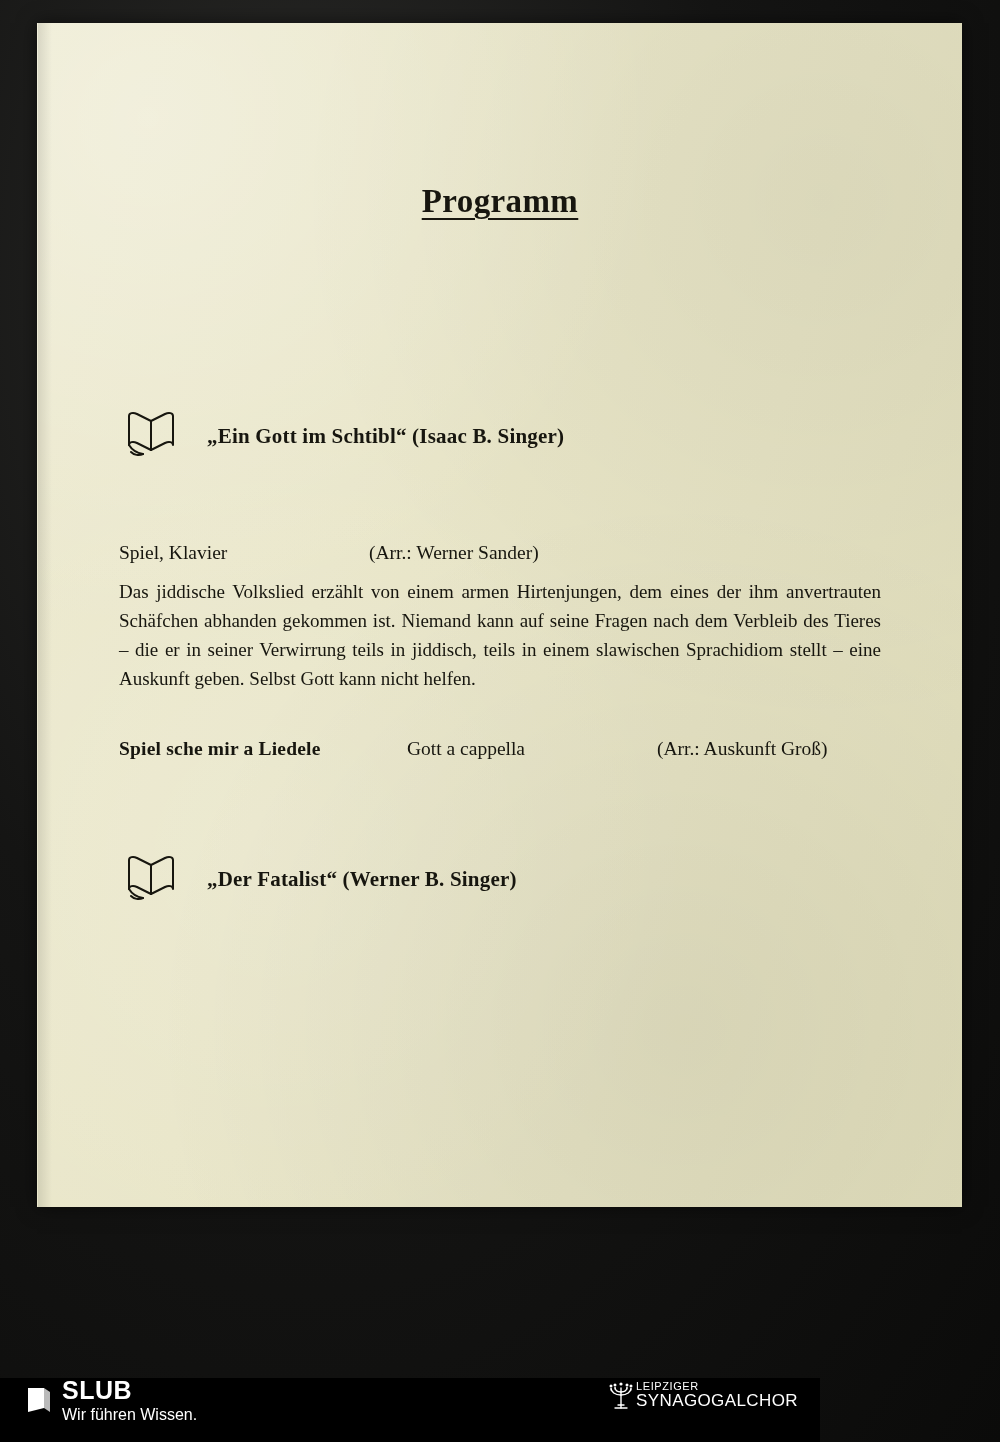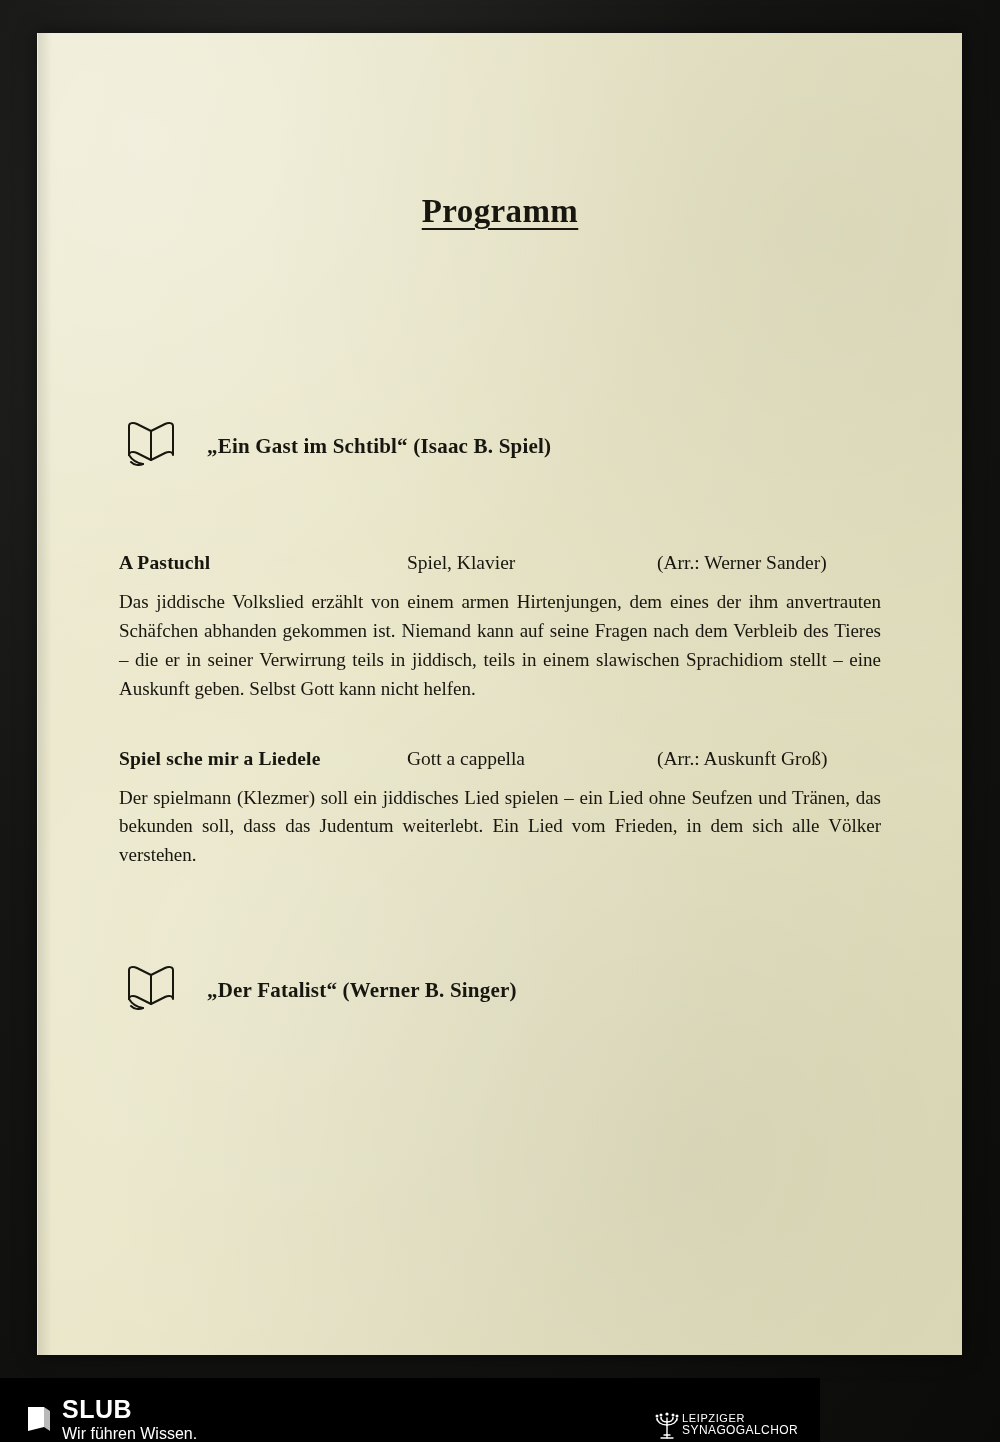--- a/index.html
+++ b/index.html
@@ -20,23 +20,23 @@
     position: absolute;
     inset: 0;
     background:
       radial-gradient(ellipse at 30% 20%, #2a2a28 0%, #151514 45%, #0b0b0a 100%);
   }
 
   
   #page-sheet {
     position: absolute;
     left: 37px;
-    top: 33px;
+    top: 23px;
     width: 925px;
-    height: 1322px;
+    height: 1184px;
     background:
       linear-gradient(105deg, #edead0 0%, #e9e6c9 35%, #e4e1c2 68%, #dedbb9 100%);
     box-shadow: 0 0 18px rgba(0,0,0,0.55);
   }
   
   #paper-texture {
     position: absolute;
     inset: 0;
     background:
       radial-gradient(circle at 12% 8%, rgba(255,255,255,0.30) 0%, rgba(255,255,255,0) 38%),
@@ -138,21 +138,21 @@
 
   
   #footer-bar {
     position: absolute;
     left: 0;
     bottom: 0;
     width: 820px;
     height: 64px;
     background: #000000;
     display: flex;
-    align-items: flex-end;
+    align-items: flex-start;
     justify-content: space-between;
   }
   #slub-logo {
     display: flex;
     align-items: center;
     gap: 10px;
     margin-left: 26px;
   }
   #slub-mark {
     width: 26px;
@@ -186,21 +186,21 @@
   #choir-text {
     color: #ffffff;
     font-family: "Liberation Sans", sans-serif;
     line-height: 1.1;
   }
   #choir-line1 {
     font-size: 11px;
     letter-spacing: 0.6px;
   }
   #choir-line2 {
-    font-size: 12px;
+    font-size: 17px;
     letter-spacing: 0.4px;
   }
 </style>
 </head>
 <body>
 
 <div id="scan-background"></div>
 
 <div id="page-sheet">
   <div id="paper-texture"></div>
@@ -220,43 +220,41 @@
         <svg viewBox="0 0 72 52" width="72" height="52" aria-hidden="true">
           <g fill="none" stroke="#17160f" stroke-width="2" stroke-linecap="round" stroke-linejoin="round">
             <path d="M10 8 C10 5, 14 4, 18 6 L32 13 L32 42 L18 35 C14 33, 10 34, 10 37 Z"></path>
             <path d="M54 8 C54 5, 50 4, 46 6 L32 13 L32 42 L46 35 C50 33, 54 34, 54 37 Z"></path>
             <path d="M32 13 L32 42"></path>
             <path d="M10 37 C13 42, 18 45, 24 46"></path>
             <path d="M24 46 C20 48, 15 47, 12 44"></path>
           </g>
         </svg>
       </span>
-      <span class="reading-label">„Ein Gast im Schtibl“ (Isaac B. Spiel)</span>
+      <span class="reading-label">„Ein Gott im Schtibl“ (Isaac B. Singer)</span>
     </div>
 
     <div class="sp-3"></div>
 
     <div class="piece">
       <div class="piece-header">
-        <div class="piece-title">A Pastuchl</div>
         <div class="piece-perf">Spiel, Klavier</div>
         <div class="piece-credit">(Arr.: Werner Sander)</div>
       </div>
       <div class="piece-desc">Das jiddische Volkslied erzählt von einem armen Hirtenjungen, dem eines der ihm anvertrauten Schäfchen abhanden gekommen ist. Niemand kann auf seine Fragen nach dem Verbleib des Tieres – die er in seiner Verwirrung teils in jiddisch, teils in einem slawischen Sprachidiom stellt – eine Auskunft geben. Selbst Gott kann nicht helfen.</div>
     </div>
 
     <div class="sp-5"></div>
 
     <div class="piece">
       <div class="piece-header">
         <div class="piece-title">Spiel sche mir a Liedele</div>
         <div class="piece-perf">Gott a cappella</div>
         <div class="piece-credit">(Arr.: Auskunft Groß)</div>
       </div>
-      <div class="piece-desc">Der spielmann (Klezmer) soll ein jiddisches Lied spielen – ein Lied ohne Seufzen und Tränen, das bekunden soll, dass das Judentum weiterlebt. Ein Lied vom Frieden, in dem sich alle Völker verstehen.</div>
     </div>
 
     <div class="sp-6"></div>
 
     <div class="reading">
       <span class="book-icon">
         <svg viewBox="0 0 72 52" width="72" height="52" aria-hidden="true">
           <g fill="none" stroke="#17160f" stroke-width="2" stroke-linecap="round" stroke-linejoin="round">
             <path d="M10 8 C10 5, 14 4, 18 6 L32 13 L32 42 L18 35 C14 33, 10 34, 10 37 Z"></path>
             <path d="M54 8 C54 5, 50 4, 46 6 L32 13 L32 42 L46 35 C50 33, 54 34, 54 37 Z"></path>

